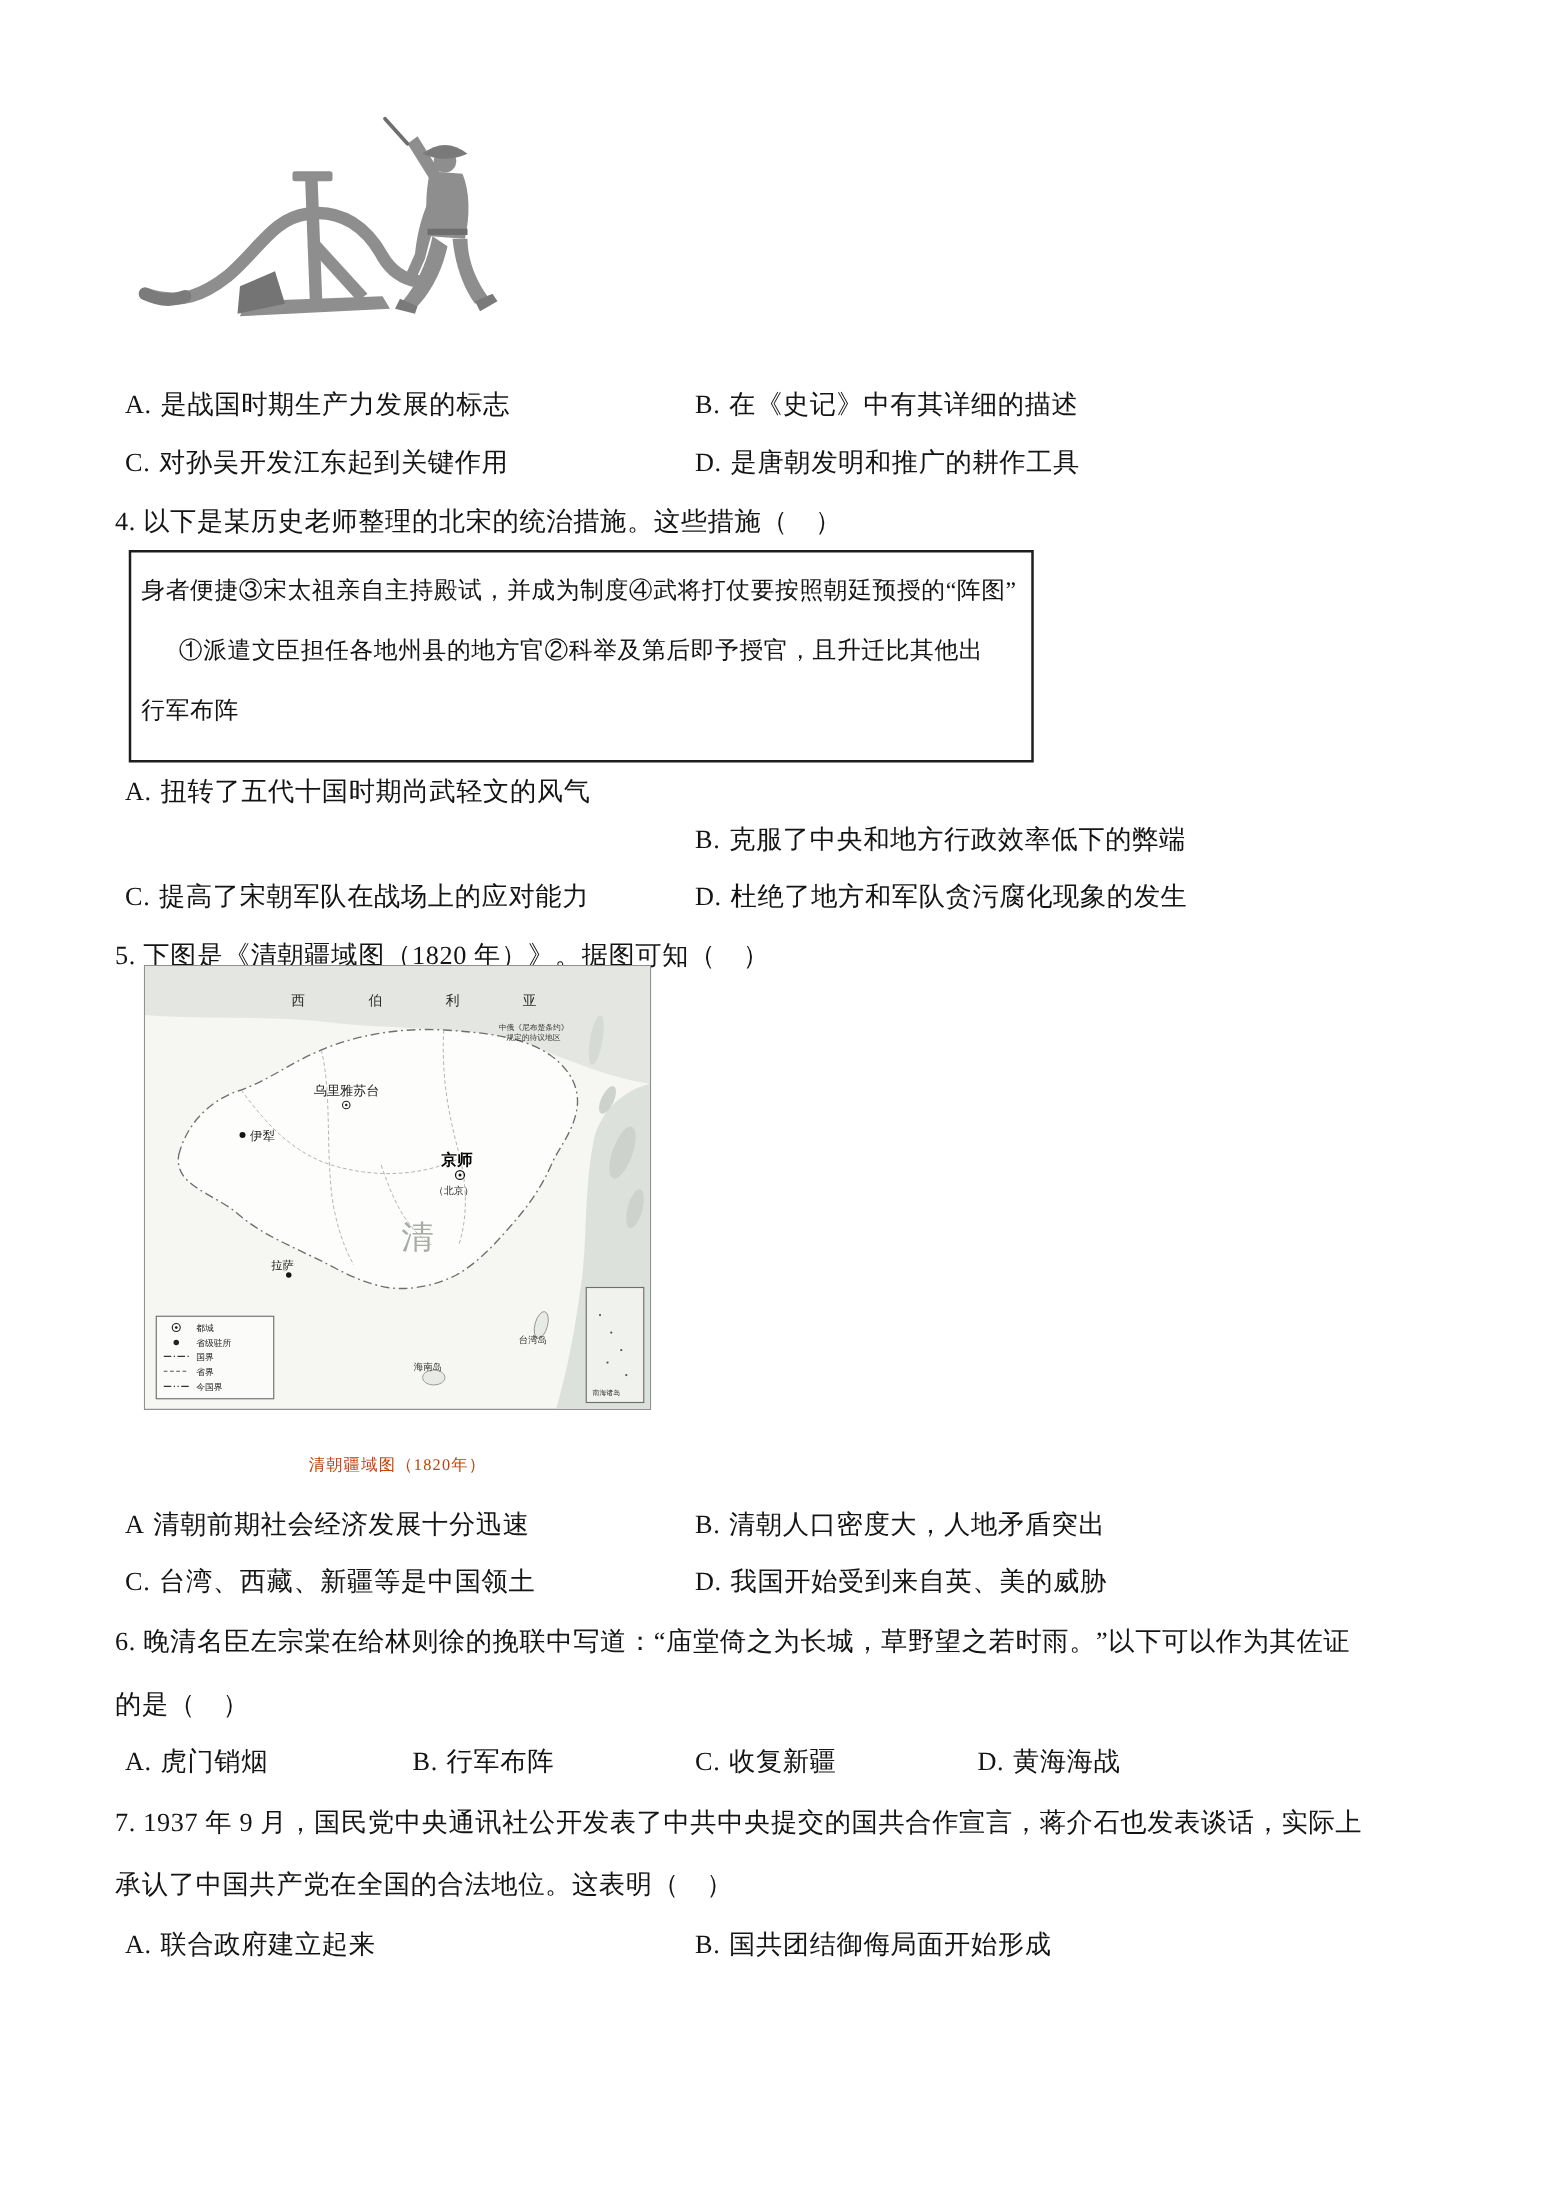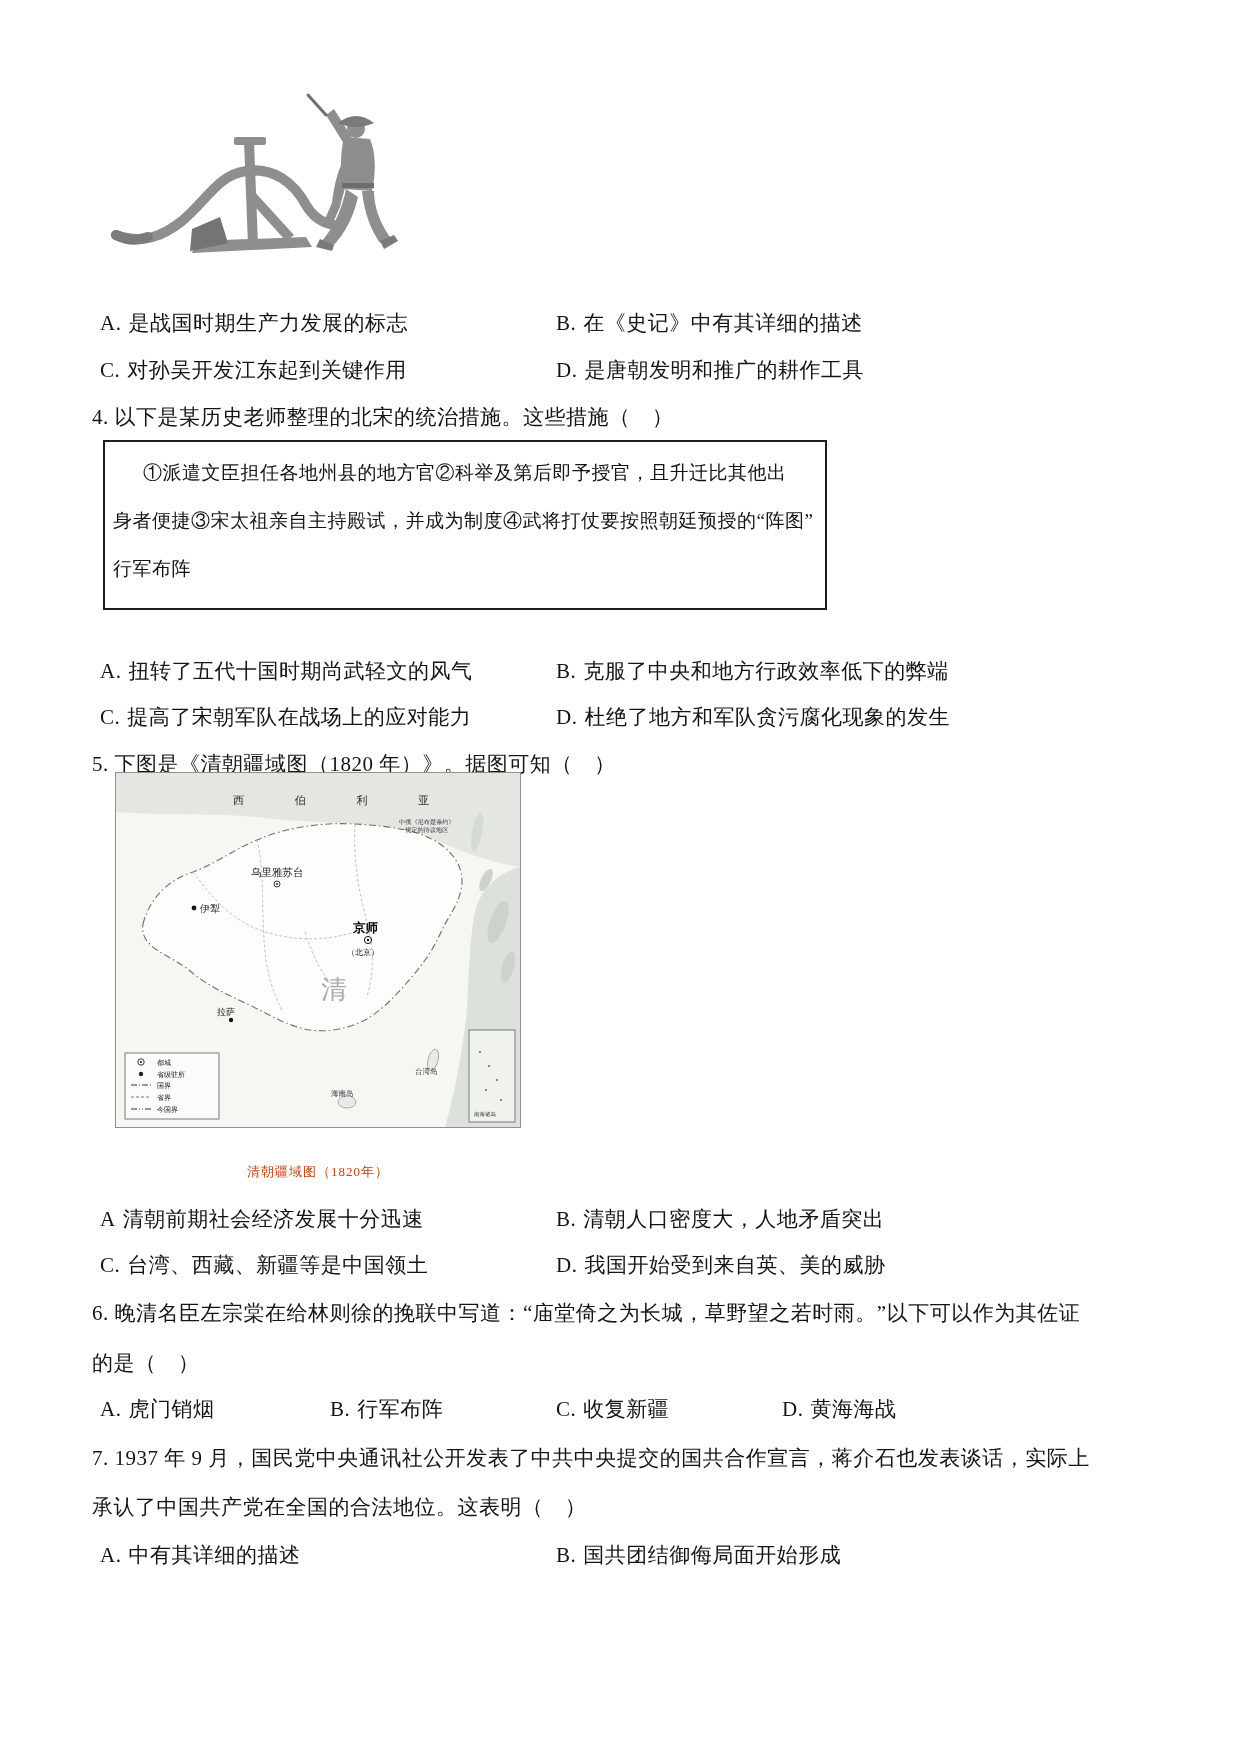--- a/index.html
+++ b/index.html
@@ -64,26 +64,26 @@
   </figure>
 
   <div class="txt opt" style="left:100px;top:310px;"><span class="lbl">A.</span><span>是战国时期生产力发展的标志</span></div>
   <div class="txt opt" style="left:556px;top:310px;"><span class="lbl">B.</span><span>在《史记》中有其详细的描述</span></div>
   <div class="txt opt" style="left:100px;top:357px;"><span class="lbl">C.</span><span>对孙吴开发江东起到关键作用</span></div>
   <div class="txt opt" style="left:556px;top:357px;"><span class="lbl">D.</span><span>是唐朝发明和推广的耕作工具</span></div>
 
   <div class="txt" style="left:92px;top:404px;">4. 以下是某历史老师整理的北宋的统治措施。这些措施（　）</div>
 
   <div class="measures-box">
+    <div class="box-line">身者便捷③宋太祖亲自主持殿试，并成为制度④武将打仗要按照朝廷预授的“阵图”</div>
     <div class="box-line first">①派遣文臣担任各地州县的地方官②科举及第后即予授官，且升迁比其他出</div>
-    <div class="box-line">身者便捷③宋太祖亲自主持殿试，并成为制度④武将打仗要按照朝廷预授的“阵图”</div>
     <div class="box-line">行军布阵</div>
   </div>
 
-  <div class="txt opt" style="left:100px;top:658px;text-align:right;"><span class="lbl">A.</span><span>扭转了五代十国时期尚武轻文的风气</span></div>
+  <div class="txt opt" style="left:100px;top:620px;text-align:right;"><span class="lbl">A.</span><span>扭转了五代十国时期尚武轻文的风气</span></div>
   <div class="txt opt" style="left:556px;top:658px;"><span class="lbl">B.</span><span>克服了中央和地方行政效率低下的弊端</span></div>
   <div class="txt opt" style="left:556px;top:704px;"><span class="lbl">D.</span><span>杜绝了地方和军队贪污腐化现象的发生</span></div>
   <div class="txt opt" style="left:100px;top:704px;"><span class="lbl">C.</span><span>提高了宋朝军队在战场上的应对能力</span></div>
 
   <div class="txt" style="left:92px;top:751px;">5. 下图是《清朝疆域图（1820 年）》。据图可知（　）</div>
 
   <figure style="left:115px;top:772px;width:406px;height:400px;">
     <svg width="406" height="356" viewBox="0 0 406 356">
       <rect x="0.5" y="0.5" width="405" height="355" fill="#f6f6f3" stroke="#909090"></rect>
       <path d="M1,1 H405 V95 C360,88 330,70 300,62 C250,48 200,52 150,46 C100,40 50,44 1,40 Z" fill="#e3e6e1"></path>
@@ -159,17 +159,17 @@
 
   <div class="txt" style="left:92px;top:1300px;">6. 晚清名臣左宗棠在给林则徐的挽联中写道：“庙堂倚之为长城，草野望之若时雨。”以下可以作为其佐证</div>
   <div class="txt" style="left:92px;top:1350px;">的是（　）</div>
   <div class="txt opt" style="left:100px;top:1396px;"><span class="lbl">A.</span><span>虎门销烟</span></div>
   <div class="txt opt" style="left:330px;top:1396px;"><span class="lbl">B.</span><span>行军布阵</span></div>
   <div class="txt opt" style="left:556px;top:1396px;"><span class="lbl">C.</span><span>收复新疆</span></div>
   <div class="txt opt" style="left:782px;top:1396px;"><span class="lbl">D.</span><span>黄海海战</span></div>
 
   <div class="txt" style="left:92px;top:1445px;">7. 1937 年 9 月，国民党中央通讯社公开发表了中共中央提交的国共合作宣言，蒋介石也发表谈话，实际上</div>
   <div class="txt" style="left:92px;top:1494px;">承认了中国共产党在全国的合法地位。这表明（　）</div>
-  <div class="txt opt" style="left:100px;top:1542px;"><span class="lbl">A.</span><span>中有其详细的描述</span></div>
+  <div class="txt opt" style="left:100px;top:1542px;"><span class="lbl">A.</span><span>联合政府建立起来</span></div>
   <div class="txt opt" style="left:556px;top:1542px;"><span class="lbl">B.</span><span>国共团结御侮局面开始形成</span></div>
 
 
 </div>
 
 </body></html>

